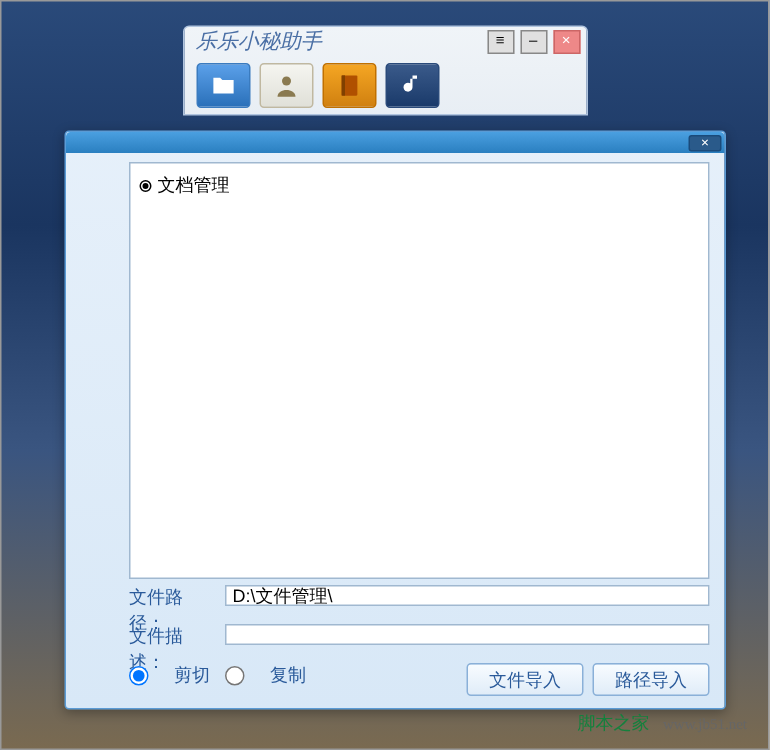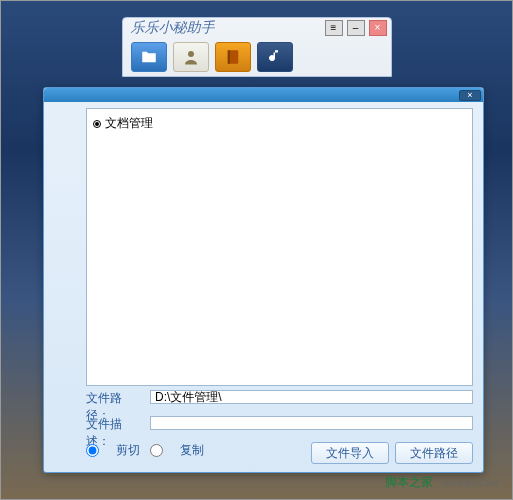--- a/index.html
+++ b/index.html
@@ -270,21 +270,21 @@
           <label class="radio-item">
             <input type="radio" name="stype" checked="" style="">
             <span>剪切</span>
           </label>
           <label class="radio-item">
             <input type="radio" name="stype" style="">
             <span>复制</span>
           </label>
         </div>
         <button class="action-btn">文件导入</button>
-        <button class="action-btn">文件路径</button>
+        <button class="action-btn">路径导入</button>
       </div>
     </div>
   </div>
 </div>
 
 <div class="watermark">
   <span class="wm-cn">脚本之家</span>
   <span class="wm-url">www.jb51.net</span>
 </div>
 

